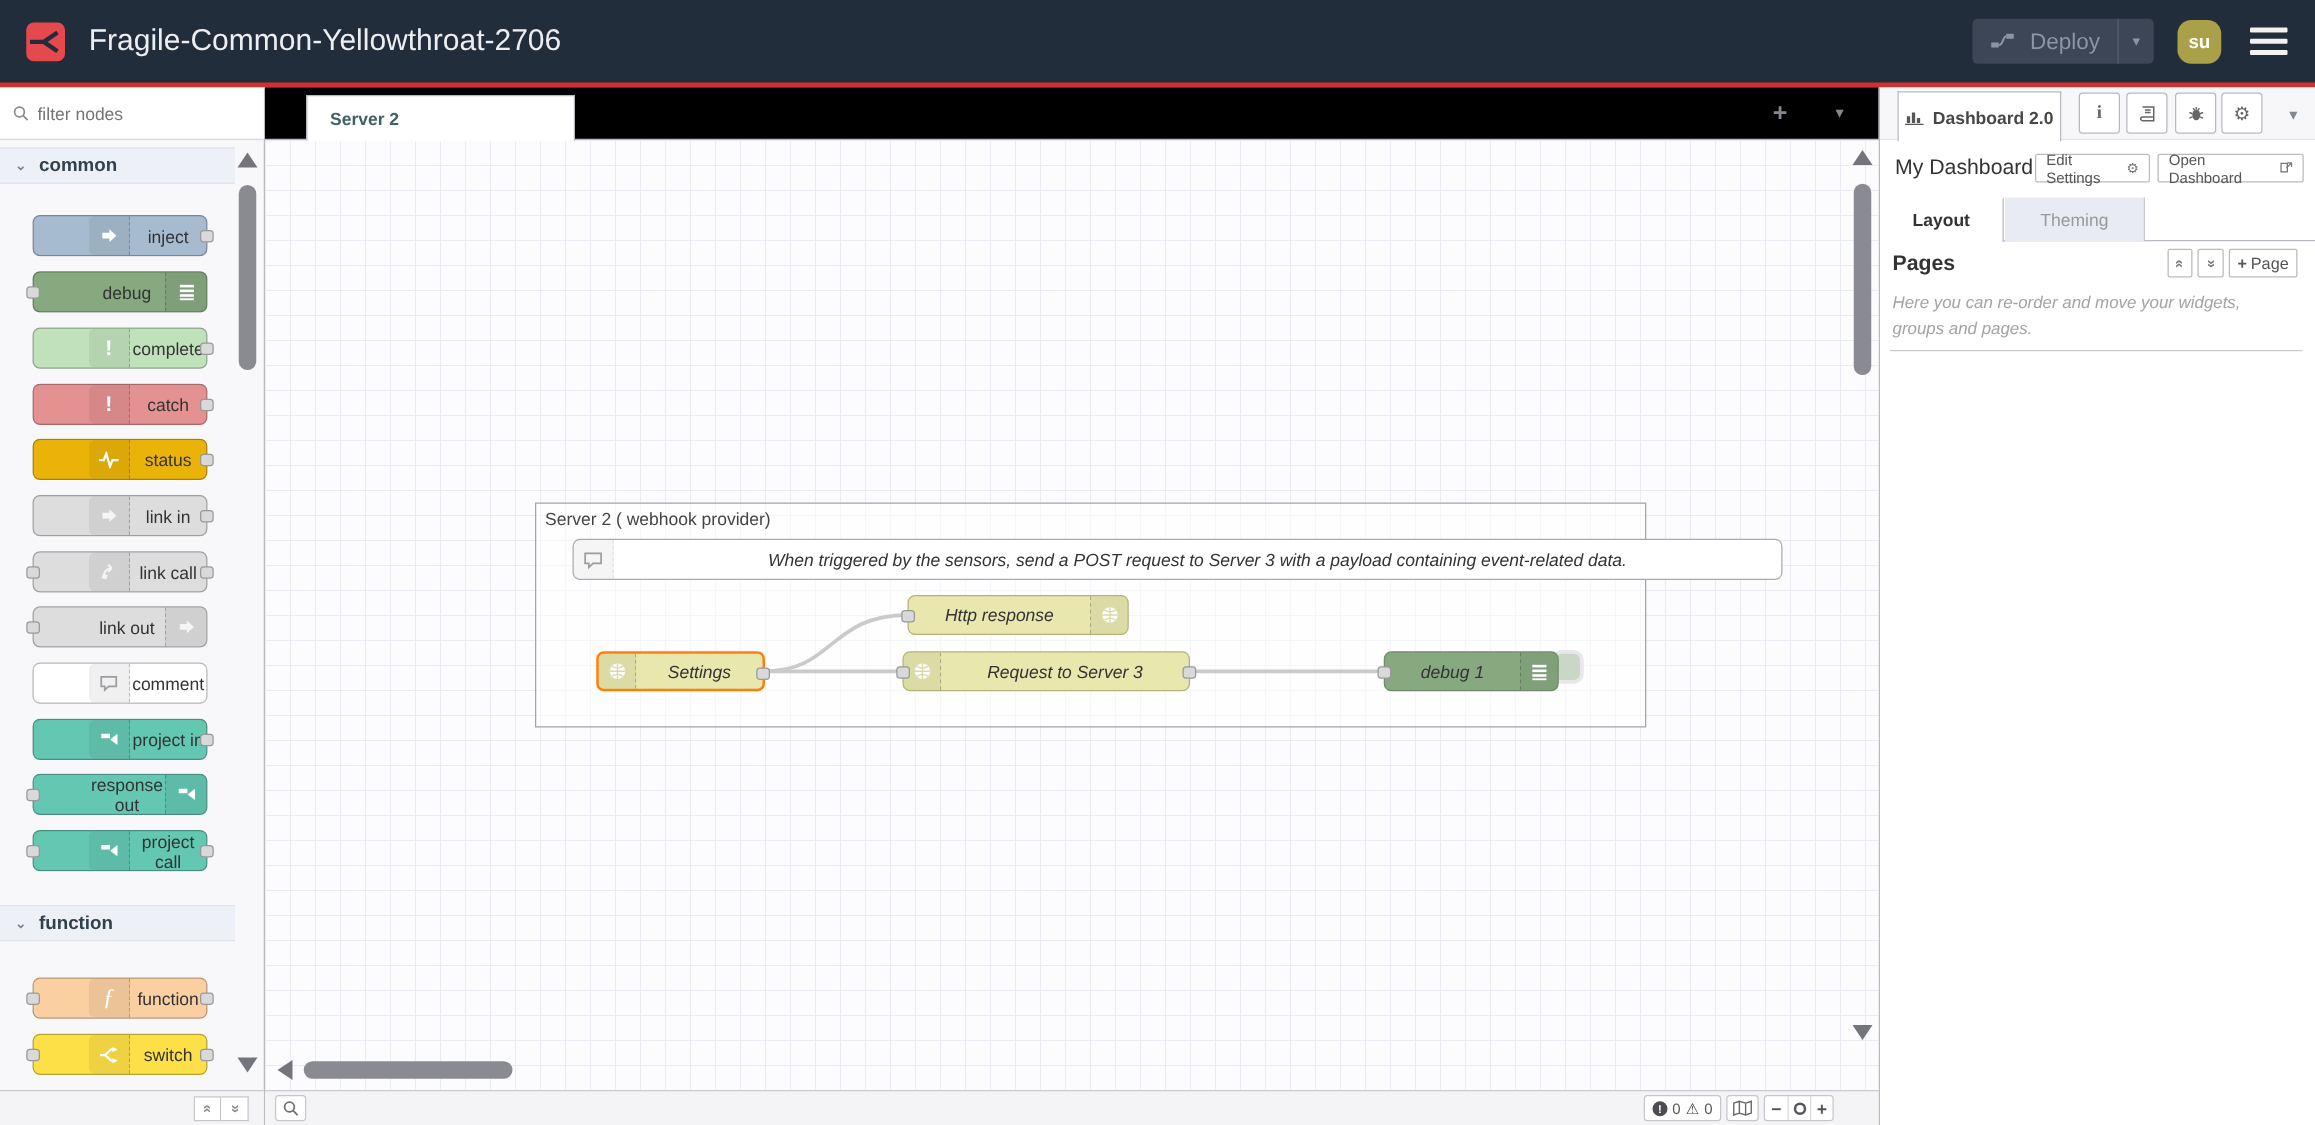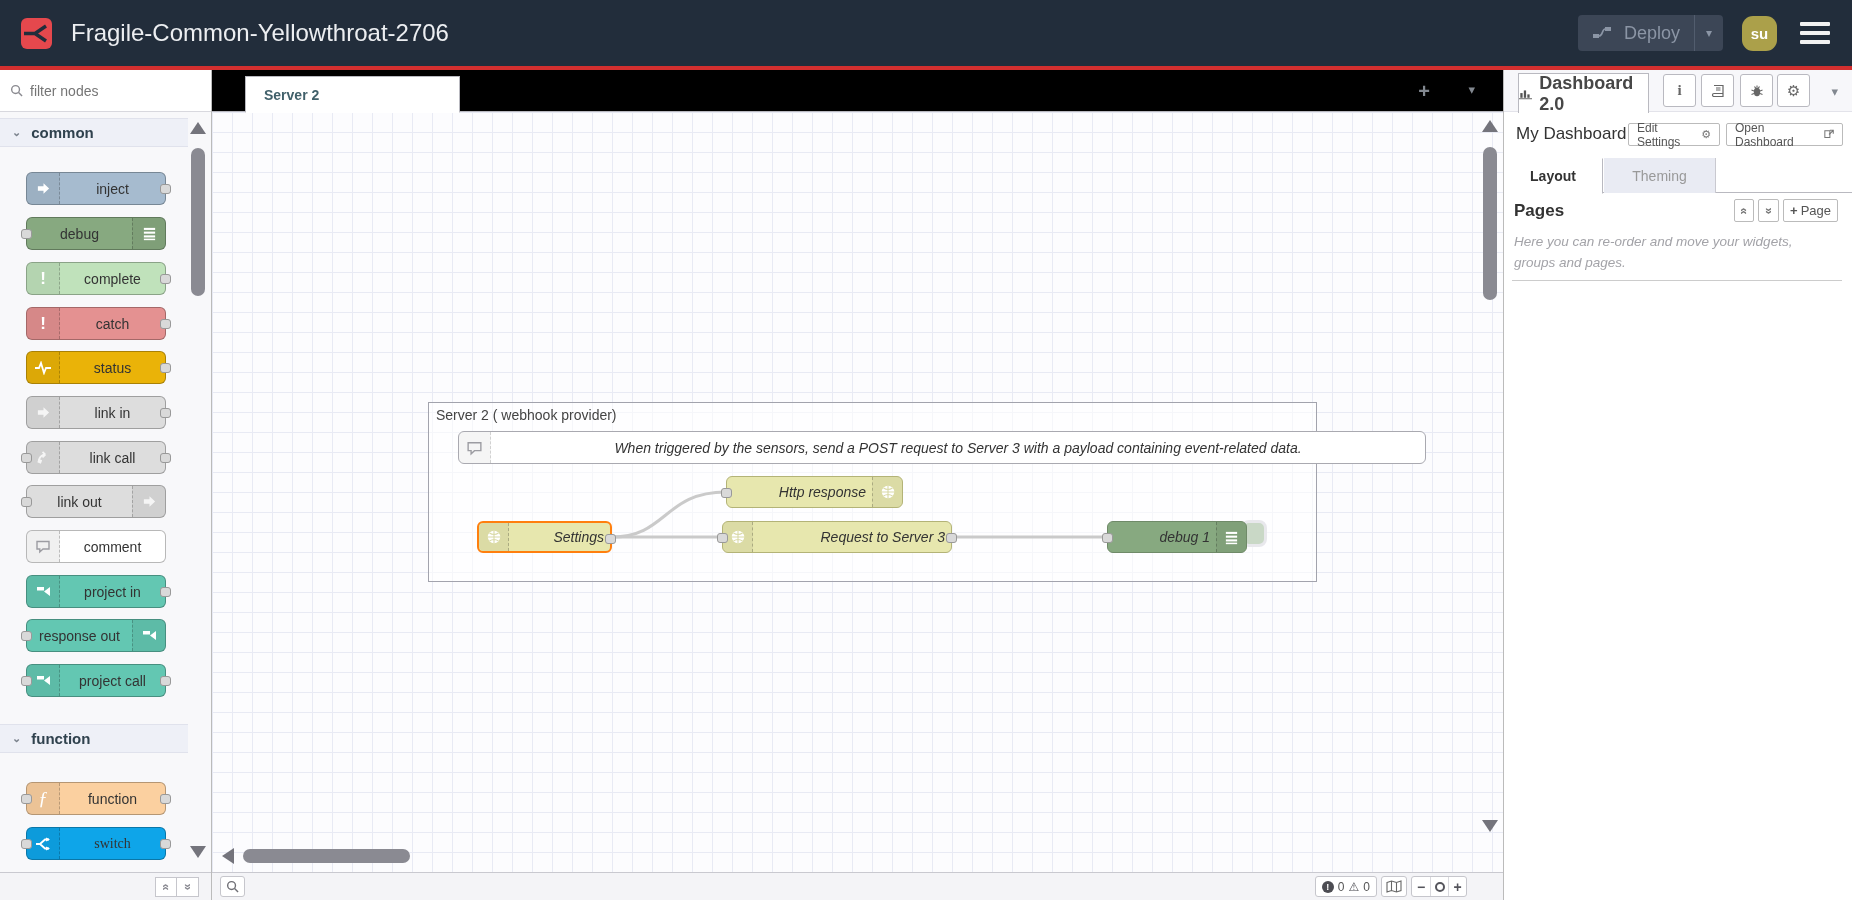--- a/index.html
+++ b/index.html
@@ -28,33 +28,33 @@
   .palette-search { position:absolute; left:0; top:0; width:211px; height:42px; background:#fff;
                     border-bottom:1px solid #d8d8de; display:flex; align-items:center; gap:7px; padding-left:10px; }
   .palette-search input { border:none; outline:none; font-size:14px; color:#444; width:150px; background:transparent; font-family:"Liberation Sans",sans-serif; }
   .pcat { position:absolute; left:0; width:188px; height:29px; background:#eef0f7;
           border-top:1px solid #e0e2ec; border-bottom:1px solid #e0e2ec;
           display:flex; align-items:center; gap:10px; padding-left:12px;
           font-size:15px; font-weight:bold; color:#30424e; }
   .pcat .chev { color:#7a828c; font-size:11px; }
   .pnode { position:absolute; left:26px; width:140px; height:33px; border-radius:6px;
            border:1px solid rgba(0,0,0,0.28); font-size:14px; color:#333;
-           display:flex; align-items:center; }
+           display:flex; align-items:center;padding-left:44px; }
   .pnode .plabel { flex:1; text-align:center; }
   .picon { width:33px; align-self:stretch; background:rgba(0,0,0,0.06); display:flex;
            align-items:center; justify-content:center; flex:none; }
   .picon.ileft { border-right:1px dashed rgba(0,0,0,0.22); border-radius:5px 0 0 5px; }
   .picon.iright { border-left:1px dashed rgba(0,0,0,0.22); border-radius:0 5px 5px 0; }
   .pport { position:absolute; width:11px; height:10px; top:11px; background:#d9d9d9;
            border:1px solid #999; border-radius:3px; }
   .pport.pr { right:-6px; } .pport.pl { left:-6px; }
   .c-inject{background:#a6bbcf;} .c-debug{background:#87a980;} .c-complete{background:#c0e2bb;}
   .c-catch{background:#e49191;} .c-status{background:#eab308;} .c-link{background:#dddddd;}
   .c-comment{background:#ffffff;} .c-project{background:#63c7b2;} .c-function{background:#fbd0a0;}
-  .c-switch{background:#0ea5e9;font-family:Liberation Serif, serif;}
+  .c-switch{background:#fde047;}
   .palette-footer { position:absolute; left:0; bottom:0; width:211px; height:28px; background:#f4f4f7;
                     border-top:1px solid #c9c9d0; }
   .pf-group { position:absolute; right:12px; top:4px; display:flex; }
   .sq-btn { width:22px; height:20px; border:1px solid #c6c6cc; background:#fff; display:flex;
             align-items:center; justify-content:center; color:#8a8a92; font-size:12px; }
   .sq-btn + .sq-btn { border-left:none; }
   .rot-up { display:inline-block; transform:rotate(90deg); font-weight:bold; }
   .rot-down { display:inline-block; transform:rotate(-90deg); font-weight:bold; }
 
   
@@ -79,21 +79,21 @@
   
   #canvas { position:absolute; left:212px; top:112px; width:1291px; height:760px; background:#fcfcfe;
             background-image:linear-gradient(#e8eaf4 1px, transparent 1px),
                              linear-gradient(90deg,#e8eaf4 1px, transparent 1px);
             background-size:20px 20px; overflow:hidden; }
   .group-box { position:absolute; left:216px; top:290px; width:889px; height:180px;
                background:rgba(255,255,255,0.55); border:1px solid #a2a3ad; }
   .group-label { position:absolute; left:7px; top:4px; font-size:14px; color:#444; white-space:nowrap; }
   .fnode { position:absolute; height:32px; border:1px solid #b3b377; border-radius:6px; background:#e7e7ae;
            display:flex; align-items:center; font-size:14px; font-style:italic; color:#333; }
-  .fnode .flabel { flex:1; text-align:right; padding:0 6px; white-space:nowrap; }
+  .fnode .flabel { flex:1; text-align:center; padding:0 6px; white-space:nowrap; }
   .fnode.selected { border:2px solid #ff7f0e; }
   .ficon { width:30px; align-self:stretch; background:rgba(0,0,0,0.05); display:flex; align-items:center;
            justify-content:center; flex:none; }
   .ficon.ileft { border-right:1px dashed rgba(0,0,0,0.22); border-radius:5px 0 0 5px; }
   .ficon.iright { border-left:1px dashed rgba(0,0,0,0.22); border-radius:0 5px 5px 0; }
   .fnode.c-debug { border-color:#6f8a68; }
   .fport { position:absolute; width:11px; height:10px; top:11px; background:#d9d9d9; border:1px solid #999; border-radius:3px; z-index:3; }
   .fport.pl { left:-6px; } .fport.pr { right:-6px; }
   .comment-node { position:absolute; left:246px; top:319px; width:968px; height:33px; background:#fff;
                   border:1px solid #a9a9b0; border-radius:6px; display:flex; align-items:center; }
@@ -132,21 +132,21 @@
   .zoom-cell + .zoom-cell { border-left:1px solid #d9d9de; }
   .zoom-o { width:10px; height:10px; border:2px solid #55555c; border-radius:50%; }
 
   
   #sidebar { position:absolute; left:1503px; top:70px; width:349px; height:830px; background:#fff;
              border-left:1px solid #bbb; }
   .sb-tabrow { position:absolute; left:0; top:0; width:348px; height:42px; background:#f7f7fa;
                border-bottom:1px solid #e3e3ea; }
   .sb-tab { position:absolute; left:14px; top:3px; width:131px; height:40px; background:#fff;
             border:1px solid #b9b9c0; border-bottom:none; display:flex; align-items:center; gap:7px;
-            justify-content:center; font-size:18px; font-weight:bold; color:#474747; z-index:2; }
+            justify-content:center; font-size:14px; font-weight:bold; color:#474747; z-index:2; }
   .sb-iconbtn { position:absolute; top:4px; width:33px; height:33px; border:1px solid #b9b9c0; background:#fff;
                 border-radius:3px; display:flex; align-items:center; justify-content:center;
                 font-size:15px; color:#666; }
   .sb-caret { position:absolute; right:14px; top:14px; color:#828890; font-size:13px; }
   .sb-dashrow { position:absolute; left:0; top:42px; width:348px; height:46px; }
   .sb-dash-title { position:absolute; left:12px; top:12px; font-size:17px; color:#333; }
   .sb-smallbtn { position:absolute; top:11px; height:23px; border:1px solid #bbb; background:#fff; border-radius:2px;
                  display:flex; align-items:center; gap:5px; padding:0 8px; font-size:12px; color:#555; }
   .sb-tabs2 { position:absolute; left:0; top:88px; width:348px; height:35px; border-bottom:1px solid #b9b9c0; }
   .sb-tab2 { position:absolute; top:0; height:35px; display:flex; align-items:center; justify-content:center;

